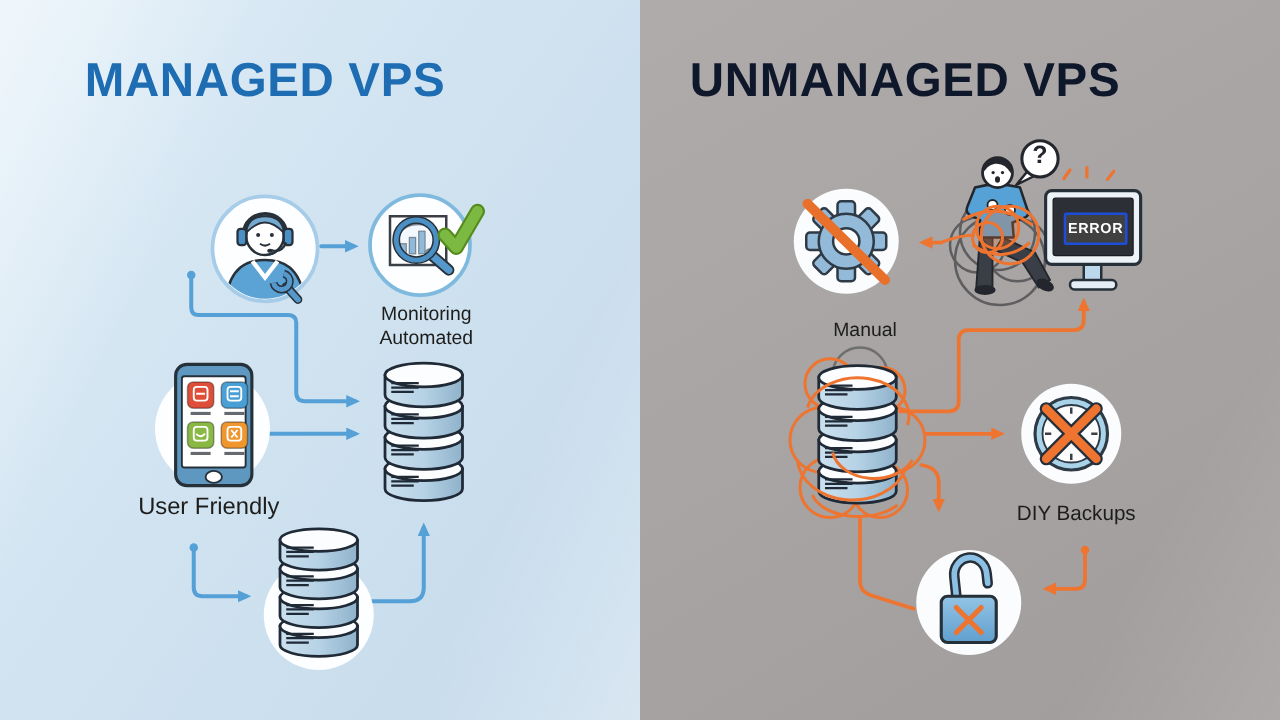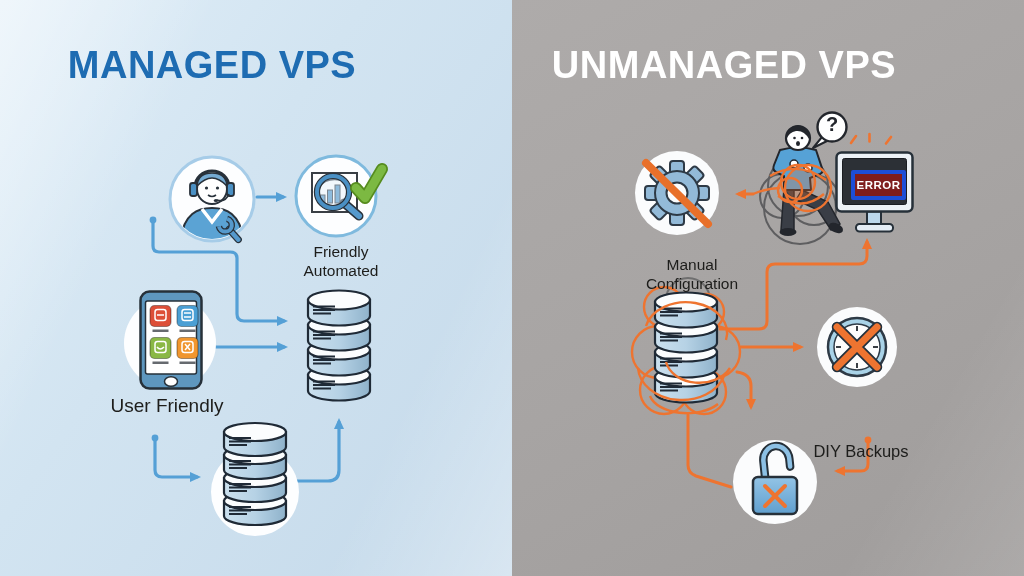--- a/index.html
+++ b/index.html
@@ -10,28 +10,28 @@
   .panel-left::before{content:"";position:absolute;inset:0;
      background:linear-gradient(115deg,rgba(255,255,255,.5),rgba(255,255,255,0) 28%),
                 linear-gradient(295deg,rgba(255,255,255,.35),rgba(255,255,255,0) 24%);}
   .panel-right{left:512px;background:linear-gradient(150deg,#aeabaa 0%,#a7a4a3 50%,#9f9c9b 100%);}
   .panel-right::before{content:"";position:absolute;inset:0;
      background:linear-gradient(300deg,rgba(255,255,255,.14),rgba(255,255,255,0) 22%);}
   .art{position:absolute;left:0;top:0;}
   .panel-title{position:absolute;top:44px;width:424px;text-align:center;
      font-size:38px;font-weight:bold;letter-spacing:.5px;}
   .title-left{left:0;color:#1e6cb2;}
-  .title-right{left:512px;color:#ffffff;}
+  .title-right{left:512px;color:#0f172a;}
   .label{position:absolute;color:#1d1d1b;text-align:center;line-height:1.22;}
   .lbl-monitoring{left:276px;top:243px;width:130px;font-size:15.5px;}
   .lbl-dashboard{left:92px;top:394px;width:150px;font-size:19px;}
   .lbl-config{left:627px;top:241px;width:130px;font-size:15.5px;margin-top:15px;}
-  .lbl-backups{left:796px;top:401px;width:130px;font-size:16.5px;margin-top:40px;}
+  .lbl-backups{left:796px;top:401px;width:130px;font-size:16.5px;}
   .error-box{position:absolute;left:851px;top:170px;width:47px;height:22px;
-     background:#7f1d1d;border:4px solid #1d4ed8;border-radius:2px;color:#fff;
+     background:#404040;border:2px solid #1d4ed8;border-radius:2px;color:#fff;
      font-size:11.5px;font-weight:bold;letter-spacing:.5px;
      display:flex;align-items:center;justify-content:center;}
   .question{position:absolute;left:823px;top:113px;width:18px;text-align:center;
      color:#23262c;font-size:20px;font-weight:bold;}
 </style>
 </head>
 <body>
 
 <div class="stage">
 
@@ -324,31 +324,30 @@
       </g>
       <rect x="753" y="477" width="44" height="37" rx="5" fill="url(#lockg)" stroke="#263039" stroke-width="2.5"></rect>
       <path d="M765,486 L785,506 M785,486 L765,506" stroke="#ee7430" stroke-width="4" stroke-linecap="round"></path>
     </g>
   </svg>
 
   <div class="panel-title title-left">MANAGED VPS</div>
   <div class="panel-title title-right">UNMANAGED VPS</div>
 
   <div class="label lbl-monitoring">
-    <div>Friendly</div>
+    <div>Monitoring</div>
     <div>Automated</div>
   </div>
 
   <div class="label lbl-dashboard">
     <div>User Friendly</div>
   </div>
 
   <div class="label lbl-config">
     <div>Manual</div>
-    <div>Configuration</div>
   </div>
 
   <div class="label lbl-backups">DIY Backups</div>
 
   <div class="error-box">ERROR</div>
 
   <div class="question">?</div>
 </div>
 
 </body></html>

